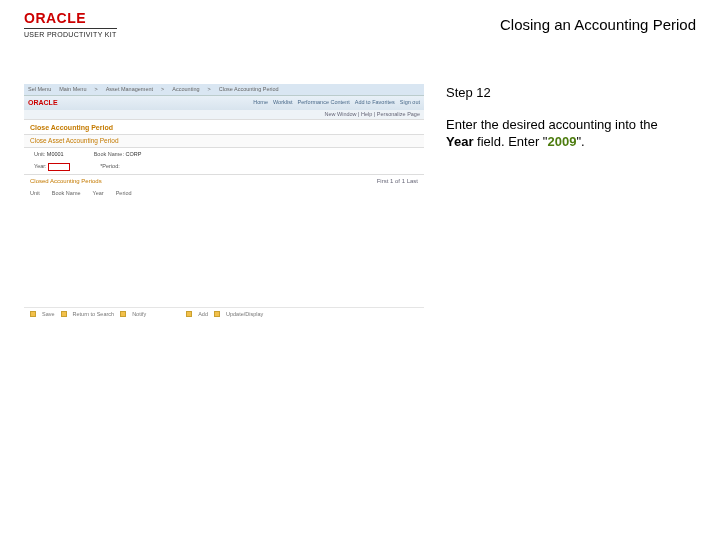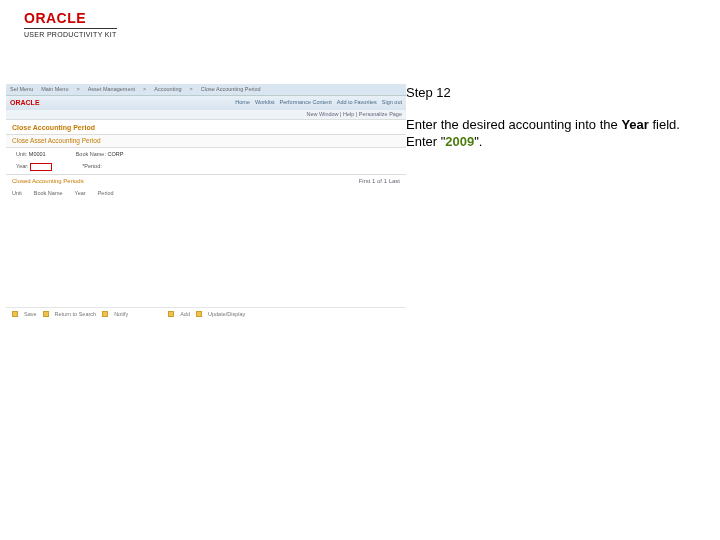--- a/index.html
+++ b/index.html
@@ -42,21 +42,22 @@
     margin-top: 2px;
     color: #222;
   }
   .title {
     font-size: 15px;
     color: #000;
     margin-top: 6px;
   }
   .main {
     display: flex;
-    padding: 40px 18px 0 6px;
+    padding: 40px 18px 0 24px;
+    gap: 22px;
   }
   .screenshot {
     width: 400px;
     font-size: 5.5px;
     line-height: 1.2;
     color: #444;
   }
   .ss-tabs {
     background: #d9e6f2;
     border-bottom: 1px solid #bcc;
@@ -152,20 +153,21 @@
   .red-num { color: #4d7c0f; font-weight: bold; }
 </style>
 </head>
 <body>
 
 <div class="header">
   <div class="logo-block">
     <div class="oracle-logo">ORACLE</div>
     <div class="upk">USER PRODUCTIVITY KIT</div>
   </div>
+  <div class="title">Closing an Accounting Period</div>
 </div>
 
 <div class="main">
 
   <div class="screenshot">
     <div class="ss-tabs">
       <span>Sel Menu</span>
       <span>Main Menu</span>
       <span>&gt;</span>
       <span>Asset Management</span>

